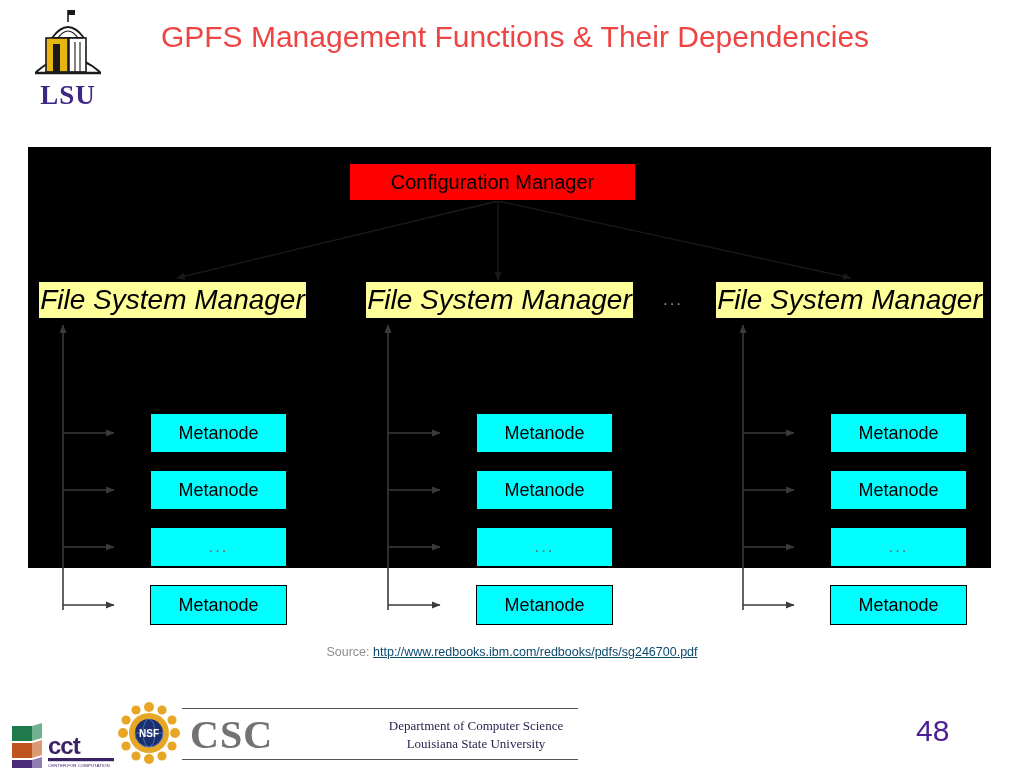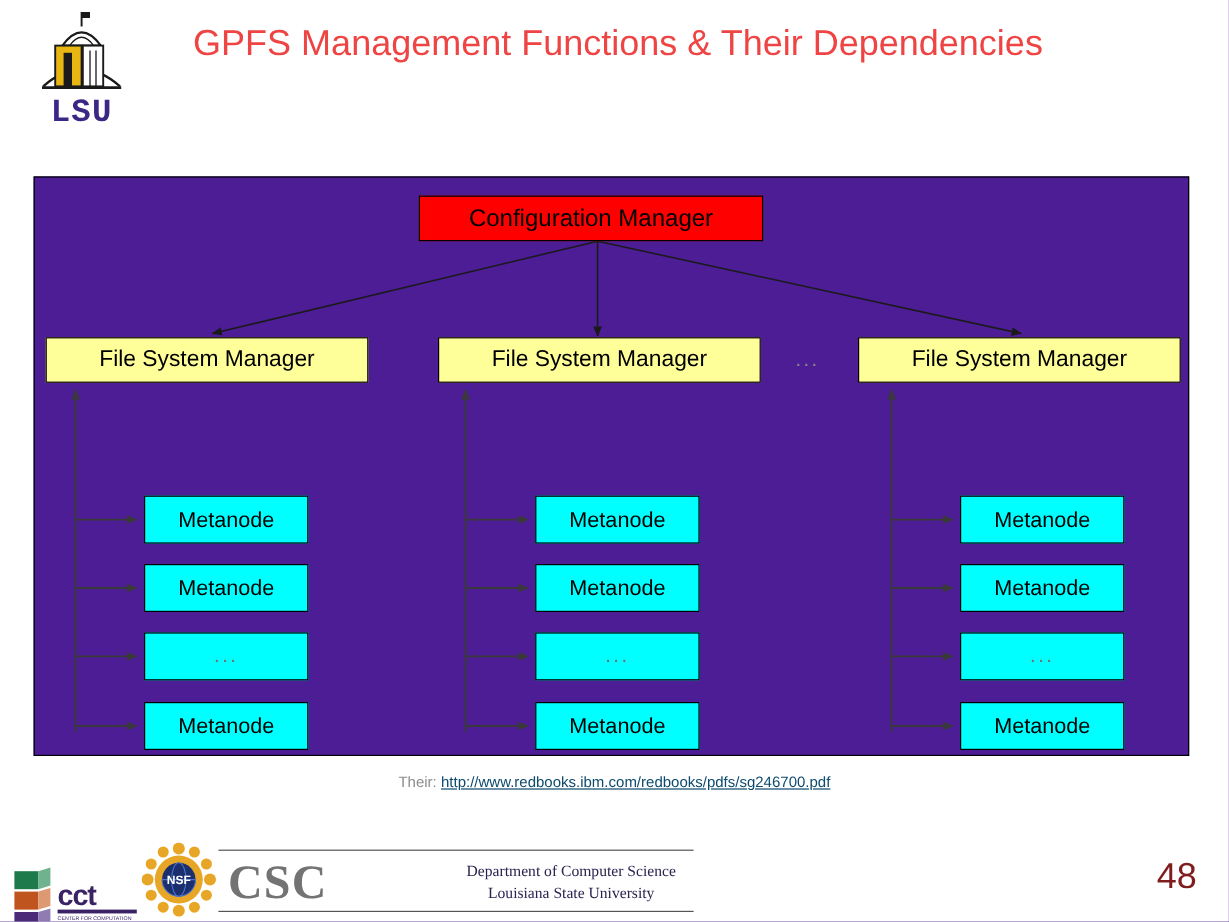--- a/index.html
+++ b/index.html
@@ -4,43 +4,43 @@
 <style>
   html,body{margin:0;padding:0;}
   body{
     width:1024px;height:768px;background:#ffffff;overflow:hidden;
     font-family:"Liberation Sans",sans-serif;position:relative;
   }
   
   #lsu-logo{position:absolute;left:22px;top:8px;width:92px;height:106px;}
   #lsu-logo .lsu-text{
     position:absolute;left:0;top:72px;width:92px;text-align:center;
-    font-family:Liberation Mono, monospace;font-weight:bold;font-size:27px;
+    font-family:Liberation Serif, serif;font-weight:bold;font-size:27px;
     letter-spacing:1px;color:#3d2785;
   }
   
   #slide-title{
     position:absolute;left:150px;top:18px;width:730px;text-align:center;
     font-family:"Liberation Sans",sans-serif;font-size:30px;line-height:1.24;
     color:#ef4444;
   }
   
   #diagram-frame{
-    position:absolute;left:28px;top:147px;width:963px;height:483px;
-    border:1px solid #000000;background:#4c1d95;box-sizing:border-box;
+    position:absolute;left:28px;top:147px;width:963px;height:421px;
+    border:1px solid #000000;background:#000000;box-sizing:border-box;
   }
   #diagram-svg{position:absolute;left:0;top:0;width:963px;height:483px;}
   .node-box{
     position:absolute;box-sizing:border-box;border:1px solid #000000;
     display:flex;align-items:center;justify-content:center;
     color:#000000;white-space:nowrap;
   }
   .cfg-box{background:#ff0000;font-size:20px;}
-  .fsm-box{background:#ffff99;font-size:19px;}
-  .meta-box{background:#00ffff;font-size:18px;}
+  .fsm-box{background:#ffff99;font-size:28px;font-style:italic;}
+  .meta-box{background:#00ffff;font-size:18px;margin-left:30px;}
   .meta-box.is-ellipsis{font-size:17px;color:#6f6f6f;letter-spacing:2px;}
   .col-ellipsis{
     position:absolute;font-size:17px;color:#8a8a8a;letter-spacing:2px;
     display:flex;align-items:center;justify-content:center;
   }
   
   #source-line{
     position:absolute;left:0;top:645px;width:1024px;text-align:center;
     font-size:12.5px;color:#8d8d8d;
   }
@@ -63,22 +63,22 @@
     font-family:"Liberation Serif",serif;font-size:13px;line-height:1.35;
     color:#2c2250;
   }
   #footer-course{
     position:absolute;left:600px;top:712px;width:340px;text-align:right;
     color:#3b2d6e;font-size:14px;line-height:1.45;
   }
   #footer-course .course-code{font-weight:bold;font-size:14.5px;}
   #footer-course .course-lecture{font-size:16px;}
   #slide-number{
-    position:absolute;left:964px;top:714px;width:60px;
-    font-size:30px;color:#7f1d1d;
+    position:absolute;left:916px;top:714px;width:60px;
+    font-size:30px;color:#4c1d95;
   }
 </style>
 </head>
 <body>
 
 <div id="lsu-logo">
   <svg width="92" height="76" viewBox="0 0 92 76">
 
     <line x1="46" y1="2" x2="46" y2="14" stroke="#1a1a1a" stroke-width="1.6"></line>
     <rect x="46" y="2" width="7" height="5" fill="#1a1a1a"></rect>
@@ -186,21 +186,21 @@
   </div>
   <div class="node-box meta-box is-ellipsis" style="left:771px;top:379px;width:137px;height:40px;">
     <span>...</span>
   </div>
   <div class="node-box meta-box" style="left:771px;top:437px;width:137px;height:40px;">
     <span>Metanode</span>
   </div>
 </div>
 
 <div id="source-line">
-  <span>Their:</span>
+  <span>Source:</span>
   <span class="src-url">http://www.redbooks.ibm.com/redbooks/pdfs/sg246700.pdf</span>
 </div>
 
 <div id="footer-cct">
   <svg width="112" height="60" viewBox="0 0 112 60">
 
     <rect x="4" y="4" width="20" height="15" fill="#1e7a4a"></rect>
     <polygon points="24,4 34,1 34,16 24,19" fill="#6fb28e"></polygon>
     <rect x="4" y="21" width="20" height="15" fill="#c0541f"></rect>
     <polygon points="24,21 34,18 34,33 24,36" fill="#dd9a72"></polygon>

